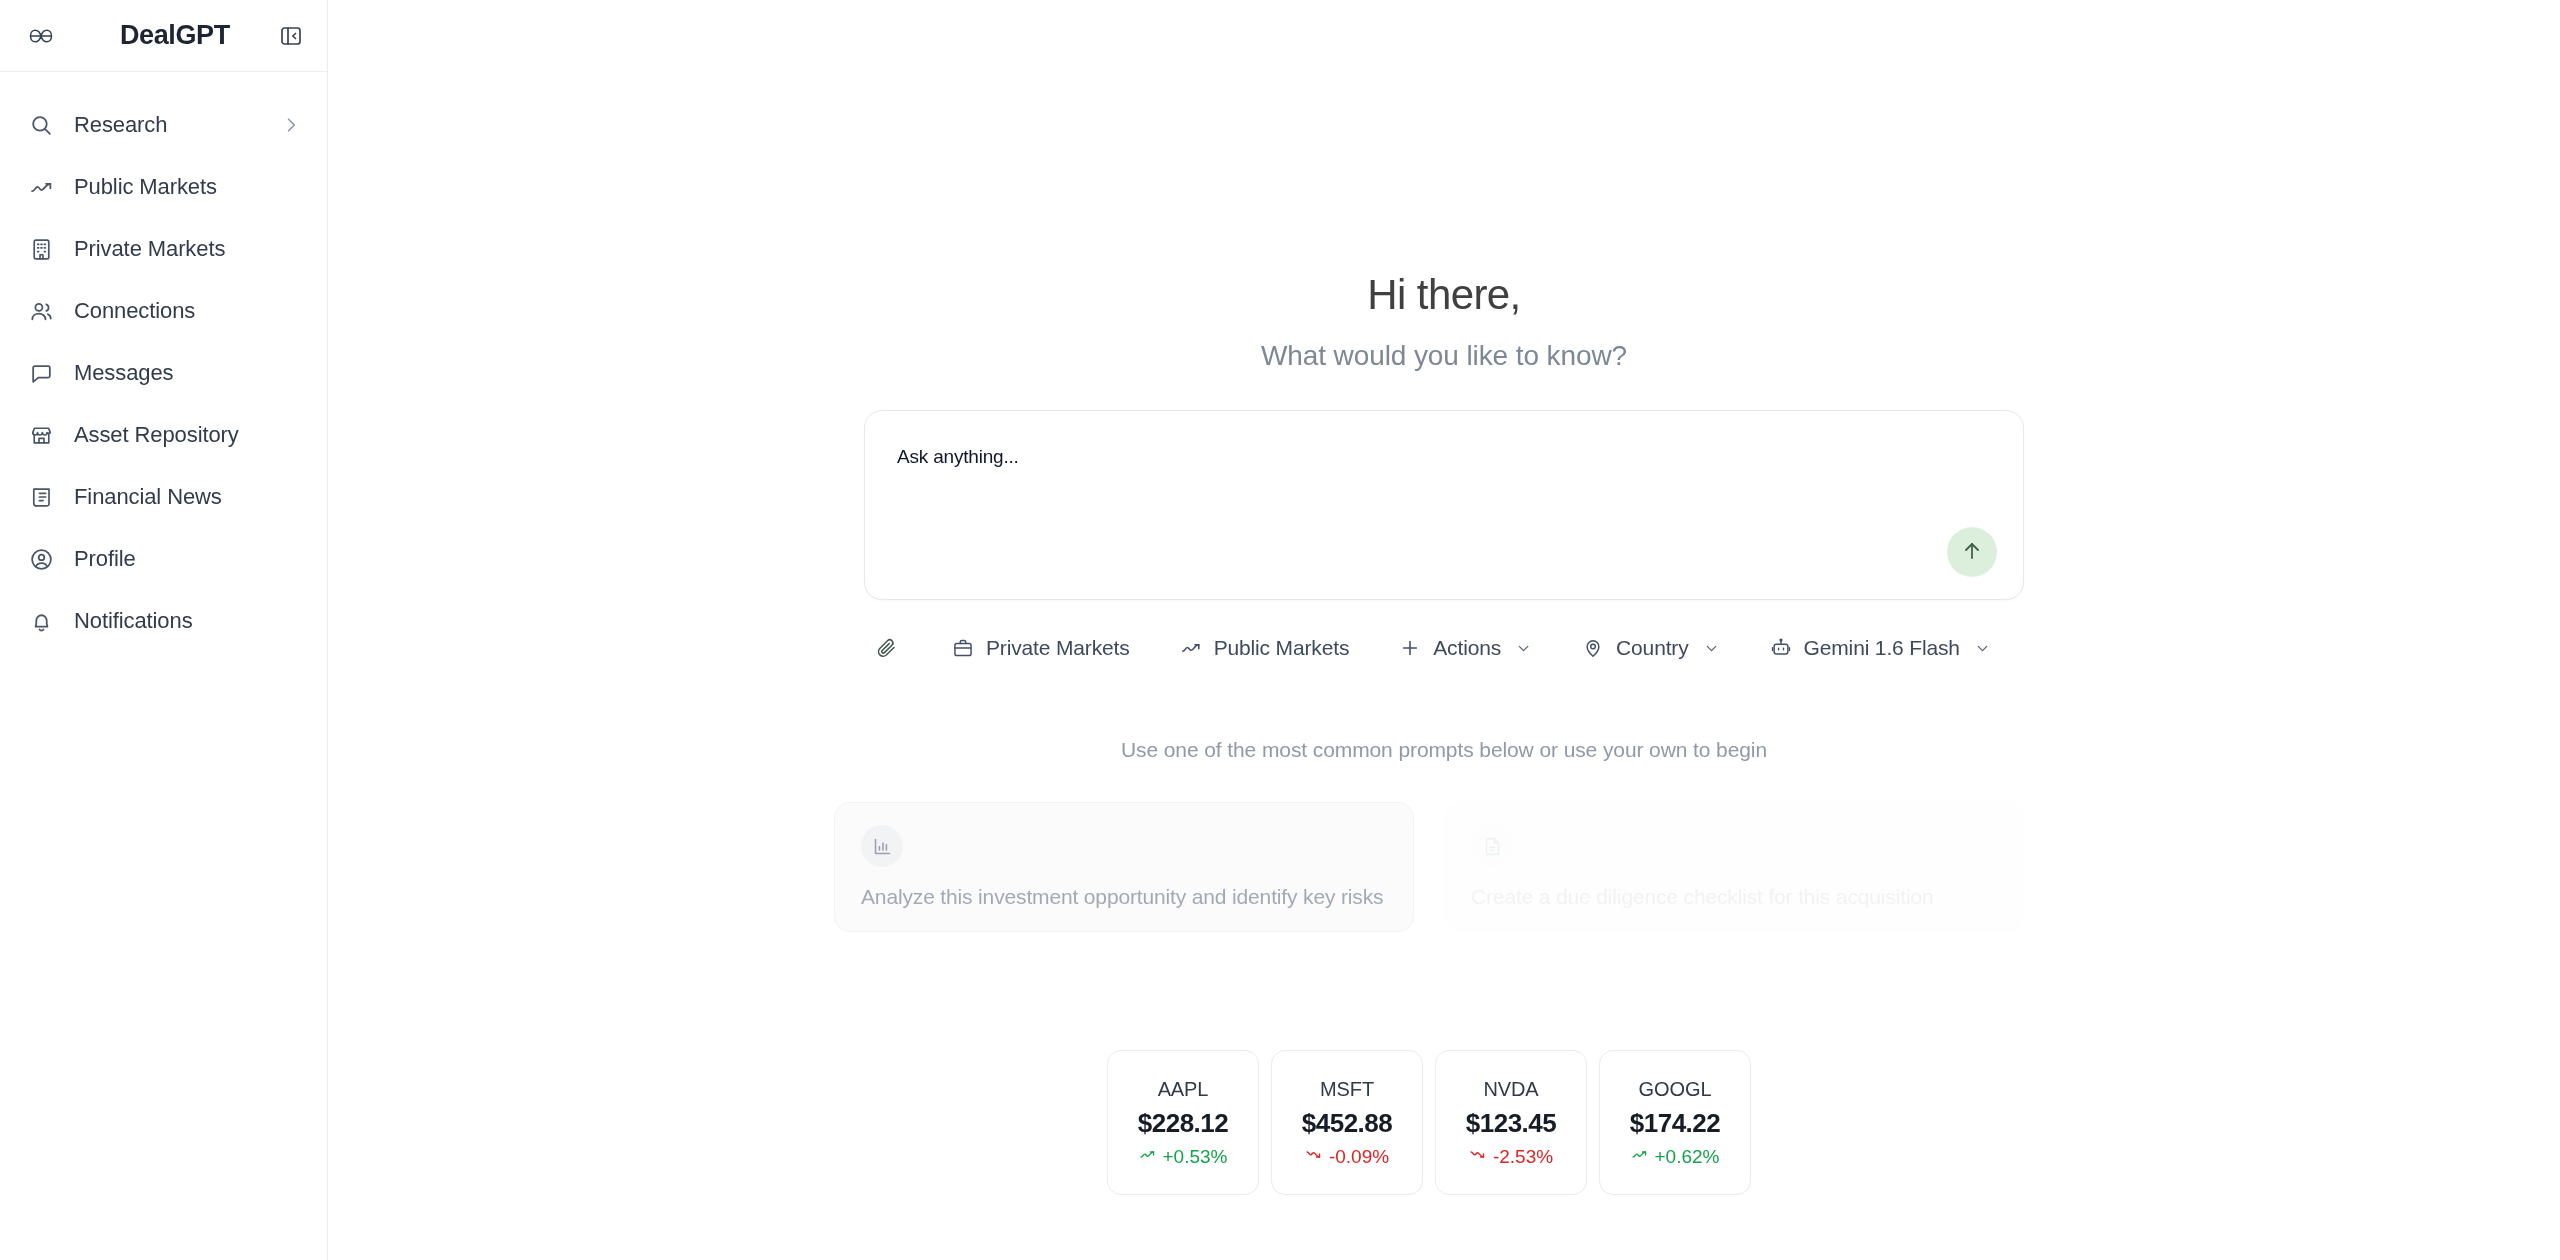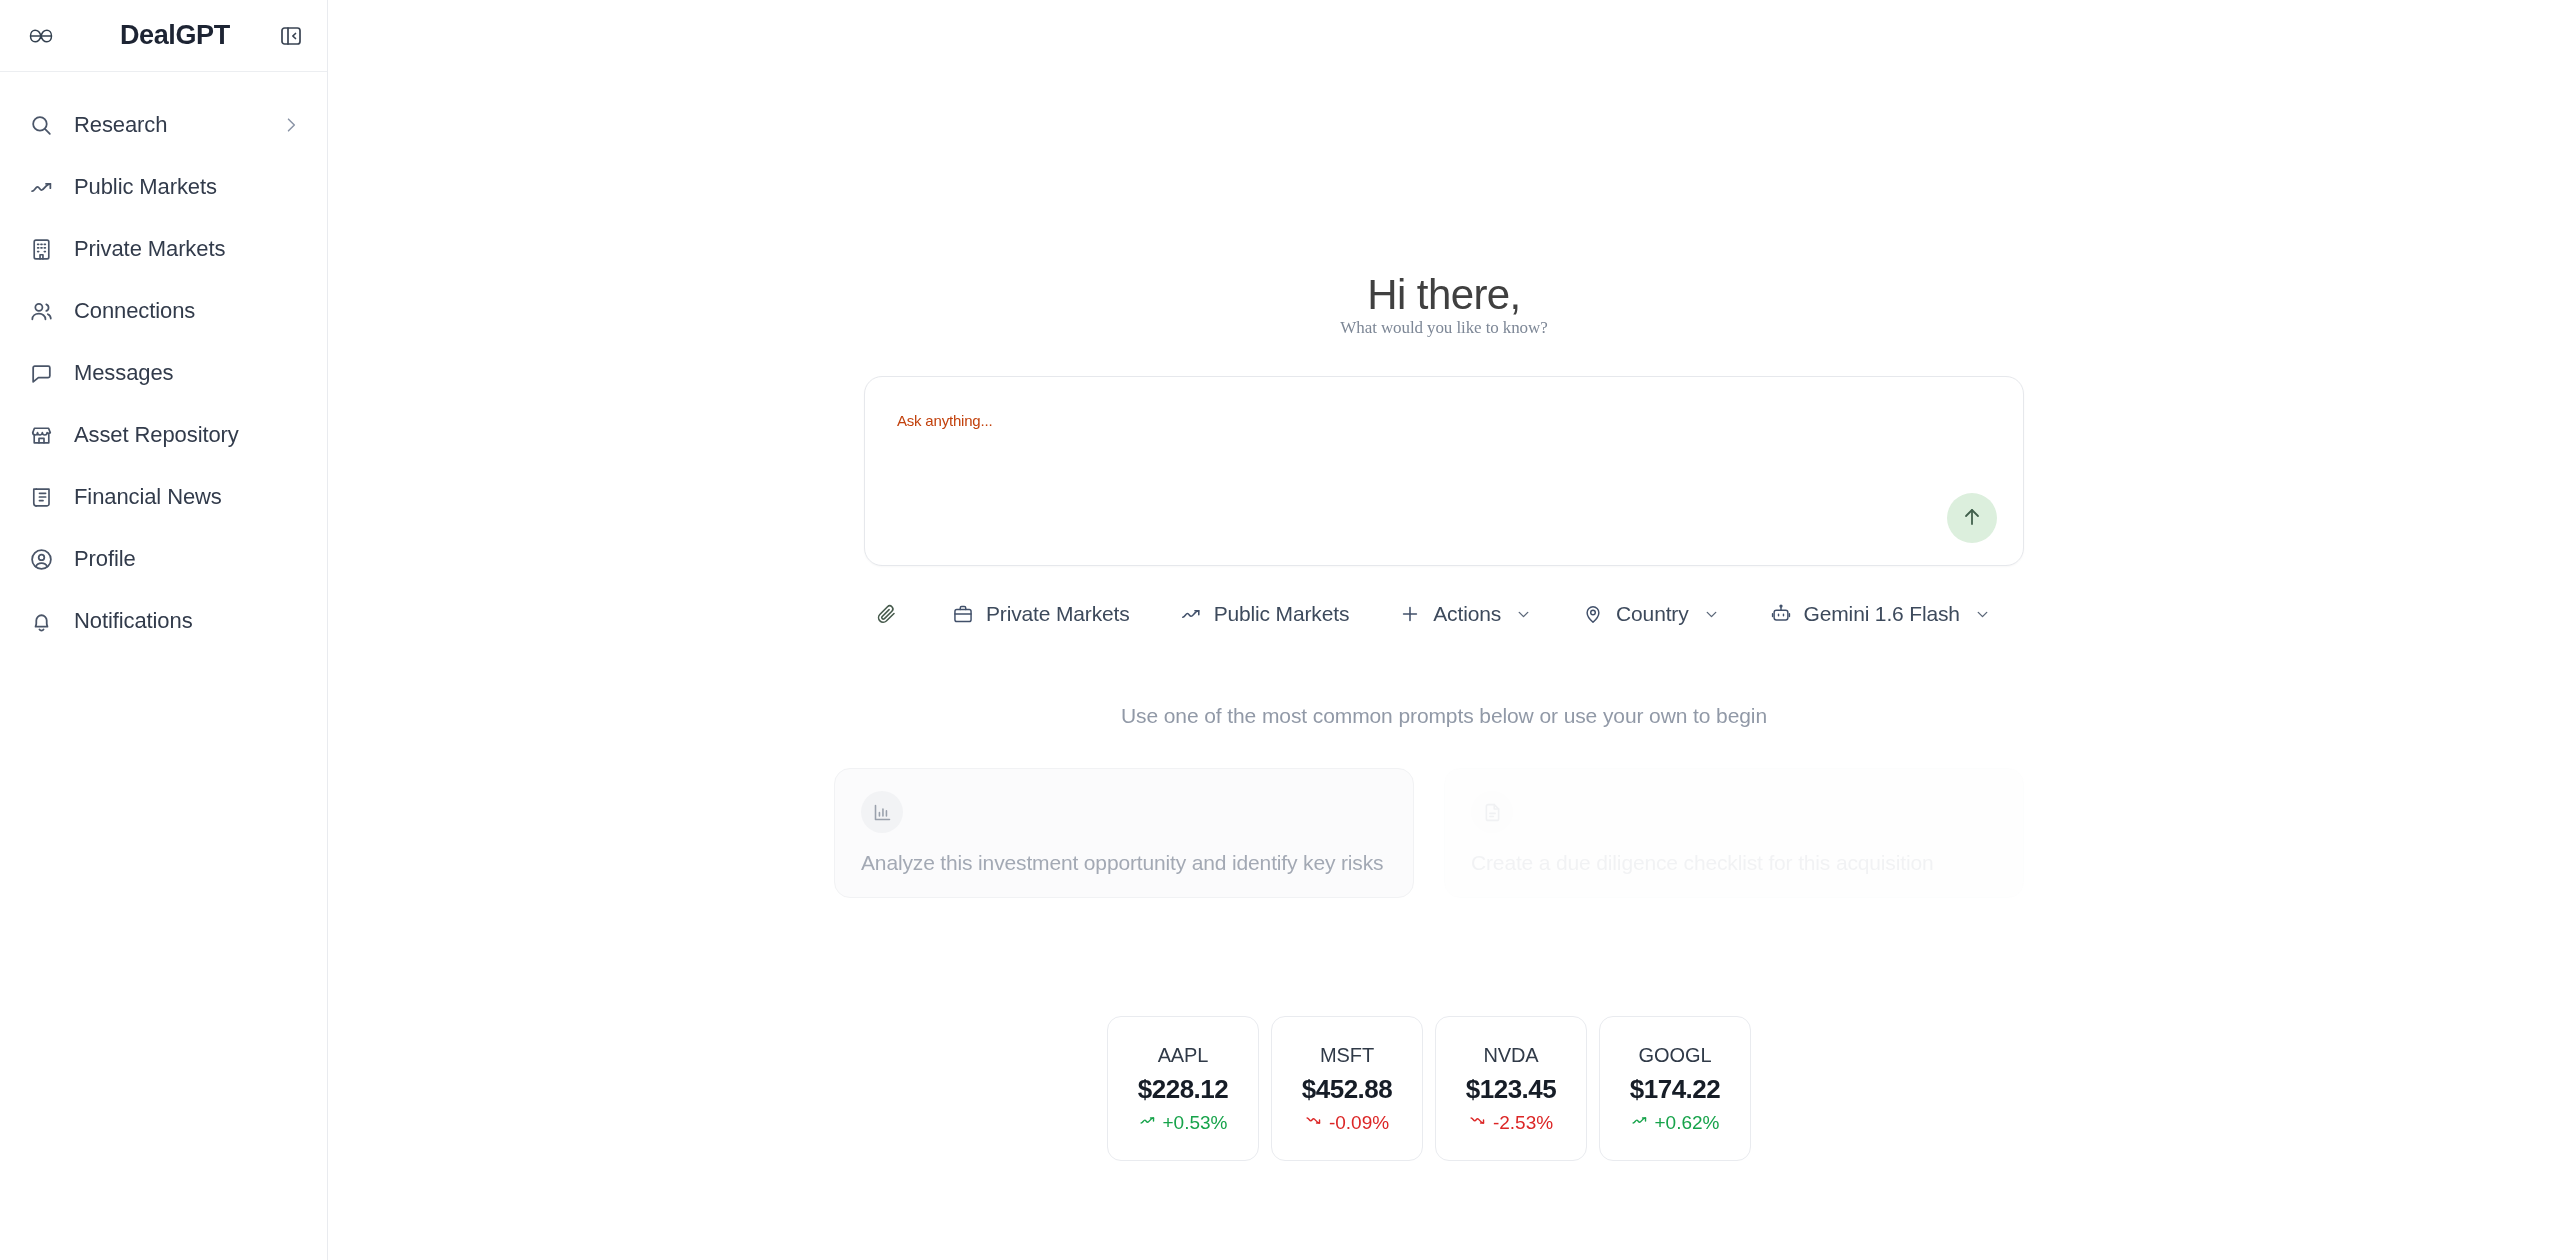--- a/index.html
+++ b/index.html
@@ -60,35 +60,34 @@
     display: flex; flex-direction: column; align-items: center;
   }
   .center-col { width: 1160px; margin: 0 auto; position: relative; }
 
   .greeting { text-align: center; margin-top: 272px; }
   .greet-title {
     font-size: 42px; font-weight: 400; color: #404040;
     letter-spacing: -0.6px; line-height: 1.1;
   }
   .greet-sub {
-    font-size: 17px; color: #7d8796;
+    margin-top: 22px; font-size: 28px; color: #7d8796;
     letter-spacing: -0.1px;
-    font-family: Liberation Serif, serif;
   }
 
   
   .composer {
     margin-top: 38px; width: 1160px; height: 190px;
     border: 1px solid #e6e8ec; border-radius: 18px;
     background: #ffffff; position: relative;
     box-shadow: 0 1px 2px rgba(16,24,40,0.03);
   }
   .composer-placeholder {
     position: absolute; left: 32px; top: 35px;
-    font-size: 15px; color: #c2410c; letter-spacing: -0.2px;
+    font-size: 19px; color: #0f172a; letter-spacing: -0.2px;
   }
   .send-btn {
     position: absolute; right: 26px; bottom: 22px;
     width: 50px; height: 50px; border-radius: 25px;
     background: #dcefdd;
     display: flex; align-items: center; justify-content: center;
     cursor: pointer; border: none;
   }
 
   

